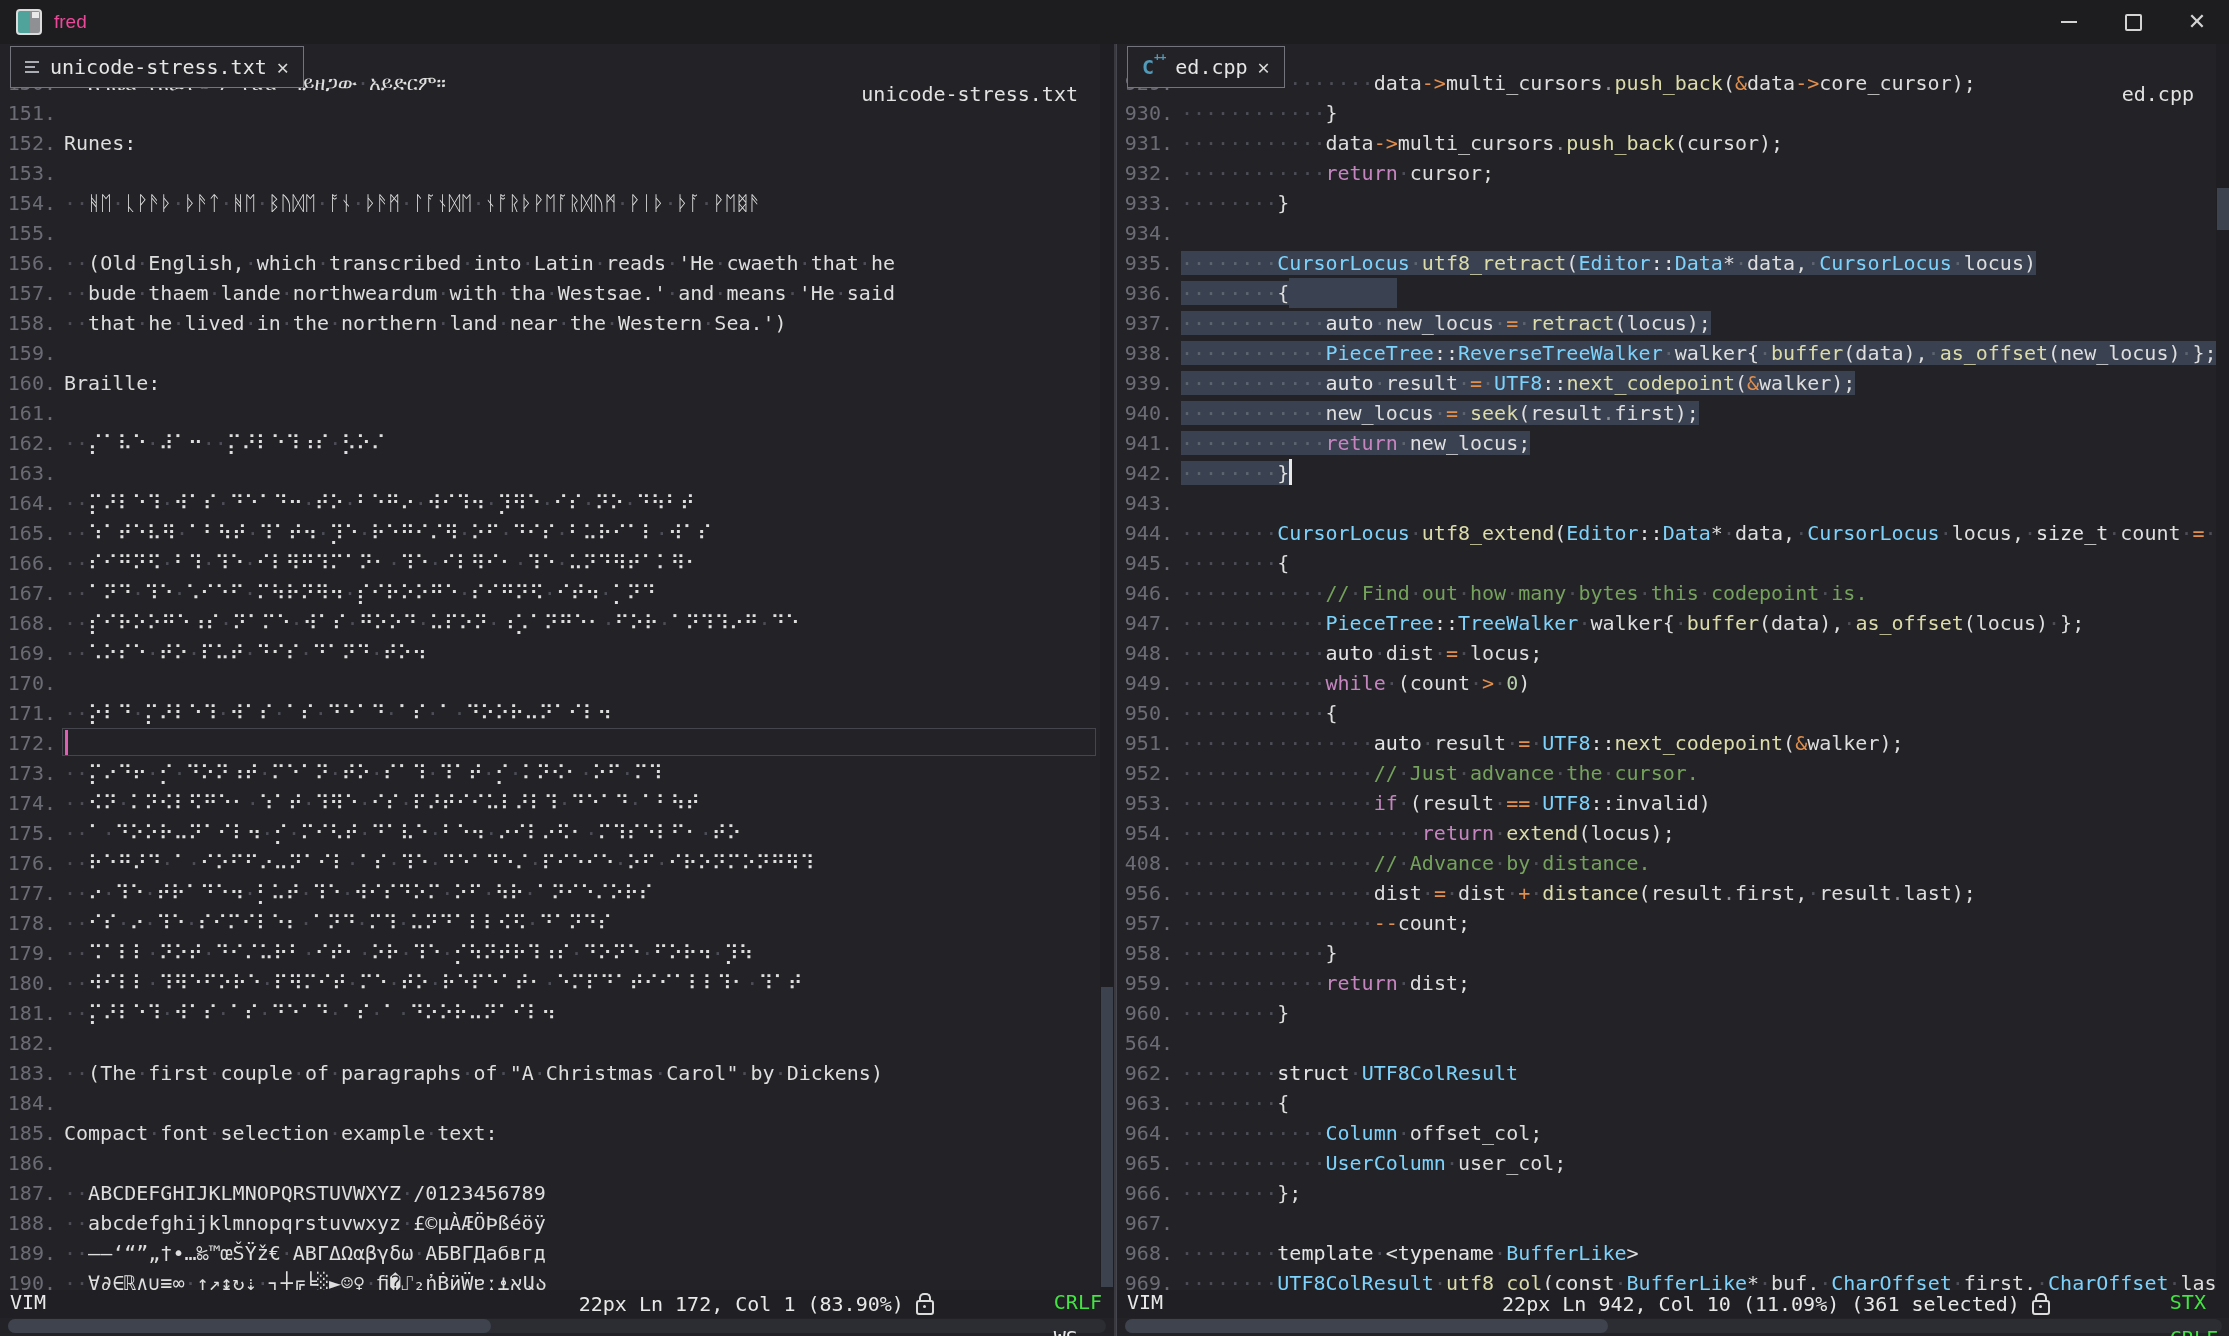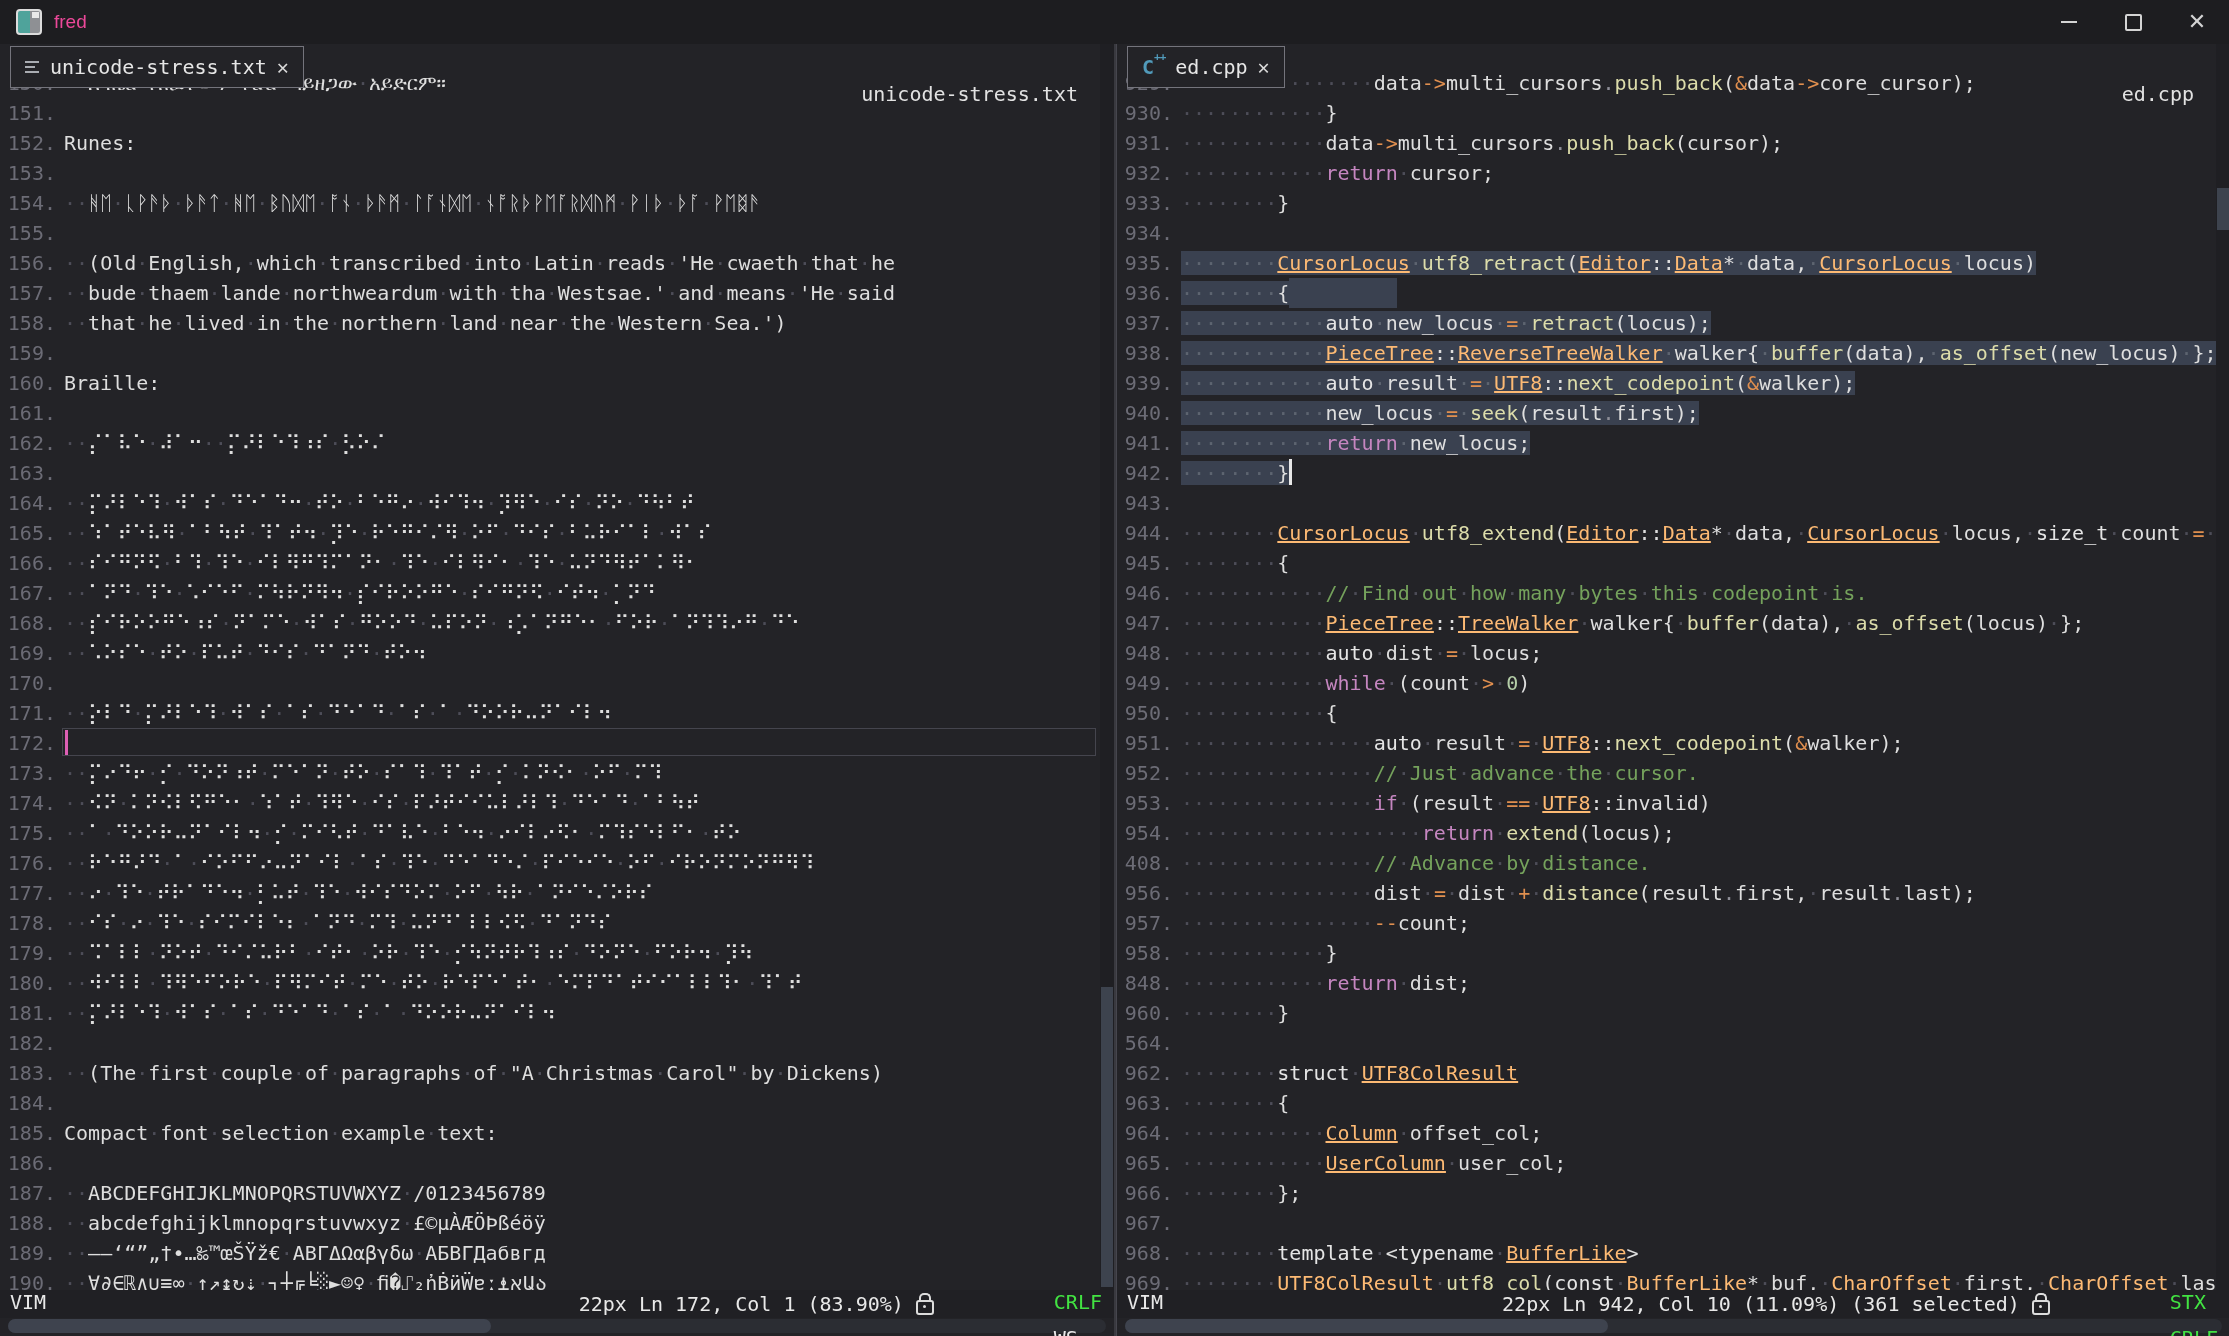--- a/index.html
+++ b/index.html
@@ -20,21 +20,21 @@
   
   .pane{position:absolute;top:44px;bottom:0;overflow:hidden;}
   #pane0{left:0;width:1114px;}
   #pane1{left:1116px;width:1113px;border-left:1px solid #46464e;}
   .divider{position:absolute;top:44px;bottom:0;left:1114px;width:2px;background:#39393f;z-index:30;}
   .code{position:absolute;left:0;top:0;right:0;padding-top:24px;}
   .row{height:30px;line-height:30px;white-space:pre;position:relative;font-size:20px;color:#dedede;}
   .ln{display:inline-block;width:56px;text-align:right;color:#6c6c76;}
   .ct{margin-left:8px;}
   .ws{color:#4d4d58;}
-  .tk-d{color:#dedede;} .tk-k{color:#e5e5e5;} .tk-c{color:#c586c0;} .tk-t{color:#fdba74;text-decoration:underline;}
+  .tk-d{color:#dedede;} .tk-k{color:#e5e5e5;} .tk-c{color:#c586c0;} .tk-t{color:#7dd3fc;}
   .tk-f{color:#dcdcaa;} .tk-o{color:#e08f4f;} .tk-m{color:#75a25c;} .tk-p{color:#8f8f98;}
   .tk-n{color:#b5cea8;}
   .sel{background:#3a4150;}
   .sel .ws{color:#5d6470;}
   .sel-tail{display:inline-block;background:#3a4150;height:30px;vertical-align:top;}
   .caret-r{display:inline-block;width:3px;height:26px;background:#e8e8e8;vertical-align:-5px;}
   .linebox{position:absolute;left:62px;right:18px;top:0;height:28px;border:1px solid #45454e;box-sizing:border-box;}
   .caret-l{position:absolute;left:65px;top:2px;width:3px;height:25px;background:#dd5fb4;}
   
   .tab{position:absolute;left:10px;top:2px;height:40px;z-index:20;display:flex;align-items:center;
@@ -187,21 +187,21 @@
         <div class="row"><span class="ln">949.</span><span class="ct"><span class="ws">············</span><span class="tk-c">while</span><span class="ws">·</span><span class="tk-d">(count</span><span class="ws">·</span><span class="tk-o">&gt;</span><span class="ws">·</span><span class="tk-n">0</span><span class="tk-d">)</span></span></div>
         <div class="row"><span class="ln">950.</span><span class="ct"><span class="ws">············</span><span class="tk-d">{</span></span></div>
         <div class="row"><span class="ln">951.</span><span class="ct"><span class="ws">················</span><span class="tk-k">auto</span><span class="ws">·</span><span class="tk-d">result</span><span class="ws">·</span><span class="tk-o">=</span><span class="ws">·</span><span class="tk-t">UTF8</span><span class="tk-d">::</span><span class="tk-f">next_codepoint</span><span class="tk-d">(</span><span class="tk-o">&amp;</span><span class="tk-d">walker);</span></span></div>
         <div class="row"><span class="ln">952.</span><span class="ct"><span class="ws">················</span><span class="tk-m">//</span><span class="ws">·</span><span class="tk-m">Just</span><span class="ws">·</span><span class="tk-m">advance</span><span class="ws">·</span><span class="tk-m">the</span><span class="ws">·</span><span class="tk-m">cursor.</span></span></div>
         <div class="row"><span class="ln">953.</span><span class="ct"><span class="ws">················</span><span class="tk-c">if</span><span class="ws">·</span><span class="tk-d">(result</span><span class="ws">·</span><span class="tk-o">==</span><span class="ws">·</span><span class="tk-t">UTF8</span><span class="tk-d">::invalid)</span></span></div>
         <div class="row"><span class="ln">954.</span><span class="ct"><span class="ws">····················</span><span class="tk-c">return</span><span class="ws">·</span><span class="tk-f">extend</span><span class="tk-d">(locus);</span></span></div>
         <div class="row"><span class="ln">408.</span><span class="ct"><span class="ws">················</span><span class="tk-m">//</span><span class="ws">·</span><span class="tk-m">Advance</span><span class="ws">·</span><span class="tk-m">by</span><span class="ws">·</span><span class="tk-m">distance.</span></span></div>
         <div class="row"><span class="ln">956.</span><span class="ct"><span class="ws">················</span><span class="tk-d">dist</span><span class="ws">·</span><span class="tk-o">=</span><span class="ws">·</span><span class="tk-d">dist</span><span class="ws">·</span><span class="tk-o">+</span><span class="ws">·</span><span class="tk-f">distance</span><span class="tk-d">(result</span><span class="tk-p">.</span><span class="tk-d">first,</span><span class="ws">·</span><span class="tk-d">result</span><span class="tk-p">.</span><span class="tk-d">last);</span></span></div>
         <div class="row"><span class="ln">957.</span><span class="ct"><span class="ws">················</span><span class="tk-o">--</span><span class="tk-d">count;</span></span></div>
         <div class="row"><span class="ln">958.</span><span class="ct"><span class="ws">············</span><span class="tk-d">}</span></span></div>
-        <div class="row"><span class="ln">848.</span><span class="ct"><span class="ws">············</span><span class="tk-c">return</span><span class="ws">·</span><span class="tk-d">dist;</span></span></div>
+        <div class="row"><span class="ln">959.</span><span class="ct"><span class="ws">············</span><span class="tk-c">return</span><span class="ws">·</span><span class="tk-d">dist;</span></span></div>
         <div class="row"><span class="ln">960.</span><span class="ct"><span class="ws">········</span><span class="tk-d">}</span></span></div>
         <div class="row"><span class="ln">564.</span><span class="ct"></span></div>
         <div class="row"><span class="ln">962.</span><span class="ct"><span class="ws">········</span><span class="tk-k">struct</span><span class="ws">·</span><span class="tk-t">UTF8ColResult</span></span></div>
         <div class="row"><span class="ln">963.</span><span class="ct"><span class="ws">········</span><span class="tk-d">{</span></span></div>
         <div class="row"><span class="ln">964.</span><span class="ct"><span class="ws">············</span><span class="tk-t">Column</span><span class="ws">·</span><span class="tk-d">offset_col;</span></span></div>
         <div class="row"><span class="ln">965.</span><span class="ct"><span class="ws">············</span><span class="tk-t">UserColumn</span><span class="ws">·</span><span class="tk-d">user_col;</span></span></div>
         <div class="row"><span class="ln">966.</span><span class="ct"><span class="ws">········</span><span class="tk-d">};</span></span></div>
         <div class="row"><span class="ln">967.</span><span class="ct"></span></div>
         <div class="row"><span class="ln">968.</span><span class="ct"><span class="ws">········</span><span class="tk-k">template</span><span class="ws">·</span><span class="tk-d">&lt;</span><span class="tk-k">typename</span><span class="ws">·</span><span class="tk-t">BufferLike</span><span class="tk-d">&gt;</span></span></div>
         <div class="row"><span class="ln">969.</span><span class="ct"><span class="ws">········</span><span class="tk-t">UTF8ColResult</span><span class="ws">·</span><span class="tk-f">utf8_col</span><span class="tk-d">(</span><span class="tk-k">const</span><span class="ws">·</span><span class="tk-t">BufferLike</span><span class="tk-d">*</span><span class="ws">·</span><span class="tk-d">buf,</span><span class="ws">·</span><span class="tk-t">CharOffset</span><span class="ws">·</span><span class="tk-d">first,</span><span class="ws">·</span><span class="tk-t">CharOffset</span><span class="ws">·</span><span class="tk-d">last)</span></span></div>

